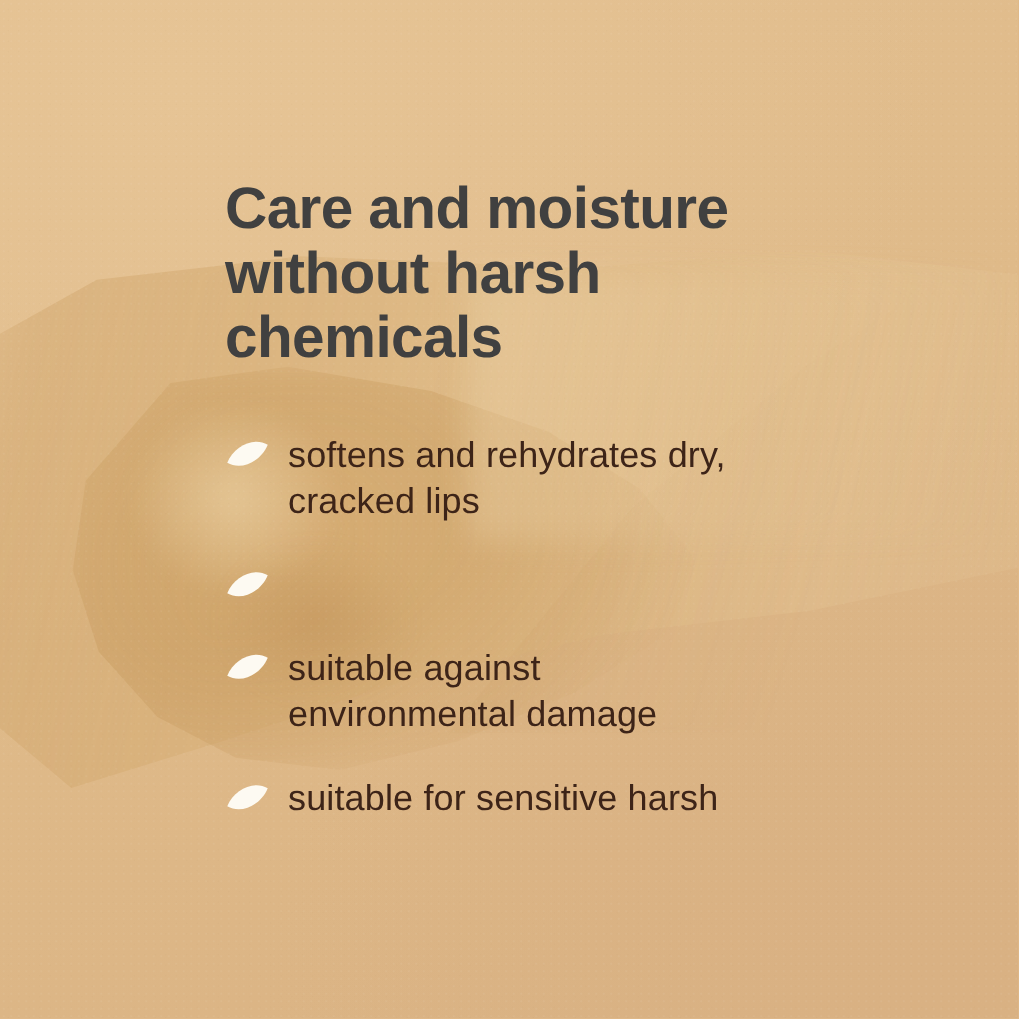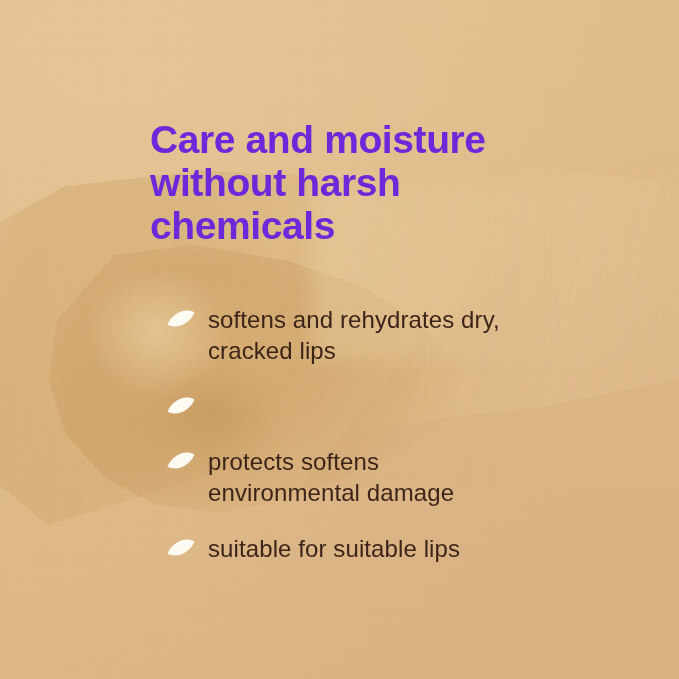--- a/index.html
+++ b/index.html
@@ -137,31 +137,31 @@
   
   .content {
     position: absolute;
     left: 150px;
     top: 118px;
     width: 420px;
   }
 
   .headline {
     margin: 0;
-    color: #6d28d9;
+    color: #404040;
     font-size: 39px;
     line-height: 43px;
     font-weight: 700;
     letter-spacing: -0.4px;
     white-space: pre-line;
   }
 
   .benefits {
     list-style: none;
-    margin: 16px;
+    margin: 0;
     padding: 0;
     position: absolute;
     top: 170px;
     left: 0;
     width: 420px;
   }
 
   .benefit-item {
     position: relative;
     padding-left: 42px;
@@ -231,28 +231,28 @@
           </svg>
         </span>
       </li>
 
       <li class="benefit-item">
         <span class="leaf-icon">
           <svg width="30" height="22" viewBox="0 0 30 22" aria-hidden="true">
             <path d="M1.5 16.5 C 6 5.5, 19 -1, 28.5 4.5 C 24 15.5, 11 22, 1.5 16.5 Z" fill="#fdfaf2"></path>
           </svg>
         </span>
-        <span class="benefit-text">protects softens
+        <span class="benefit-text">suitable against
 environmental damage</span>
       </li>
 
       <li class="benefit-item">
         <span class="leaf-icon">
           <svg width="30" height="22" viewBox="0 0 30 22" aria-hidden="true">
             <path d="M1.5 16.5 C 6 5.5, 19 -1, 28.5 4.5 C 24 15.5, 11 22, 1.5 16.5 Z" fill="#fdfaf2"></path>
           </svg>
         </span>
-        <span class="benefit-text">suitable for suitable lips</span>
+        <span class="benefit-text">suitable for sensitive harsh</span>
       </li>
 
     </ul>
   </div>
 </div>
 
 </body></html>

